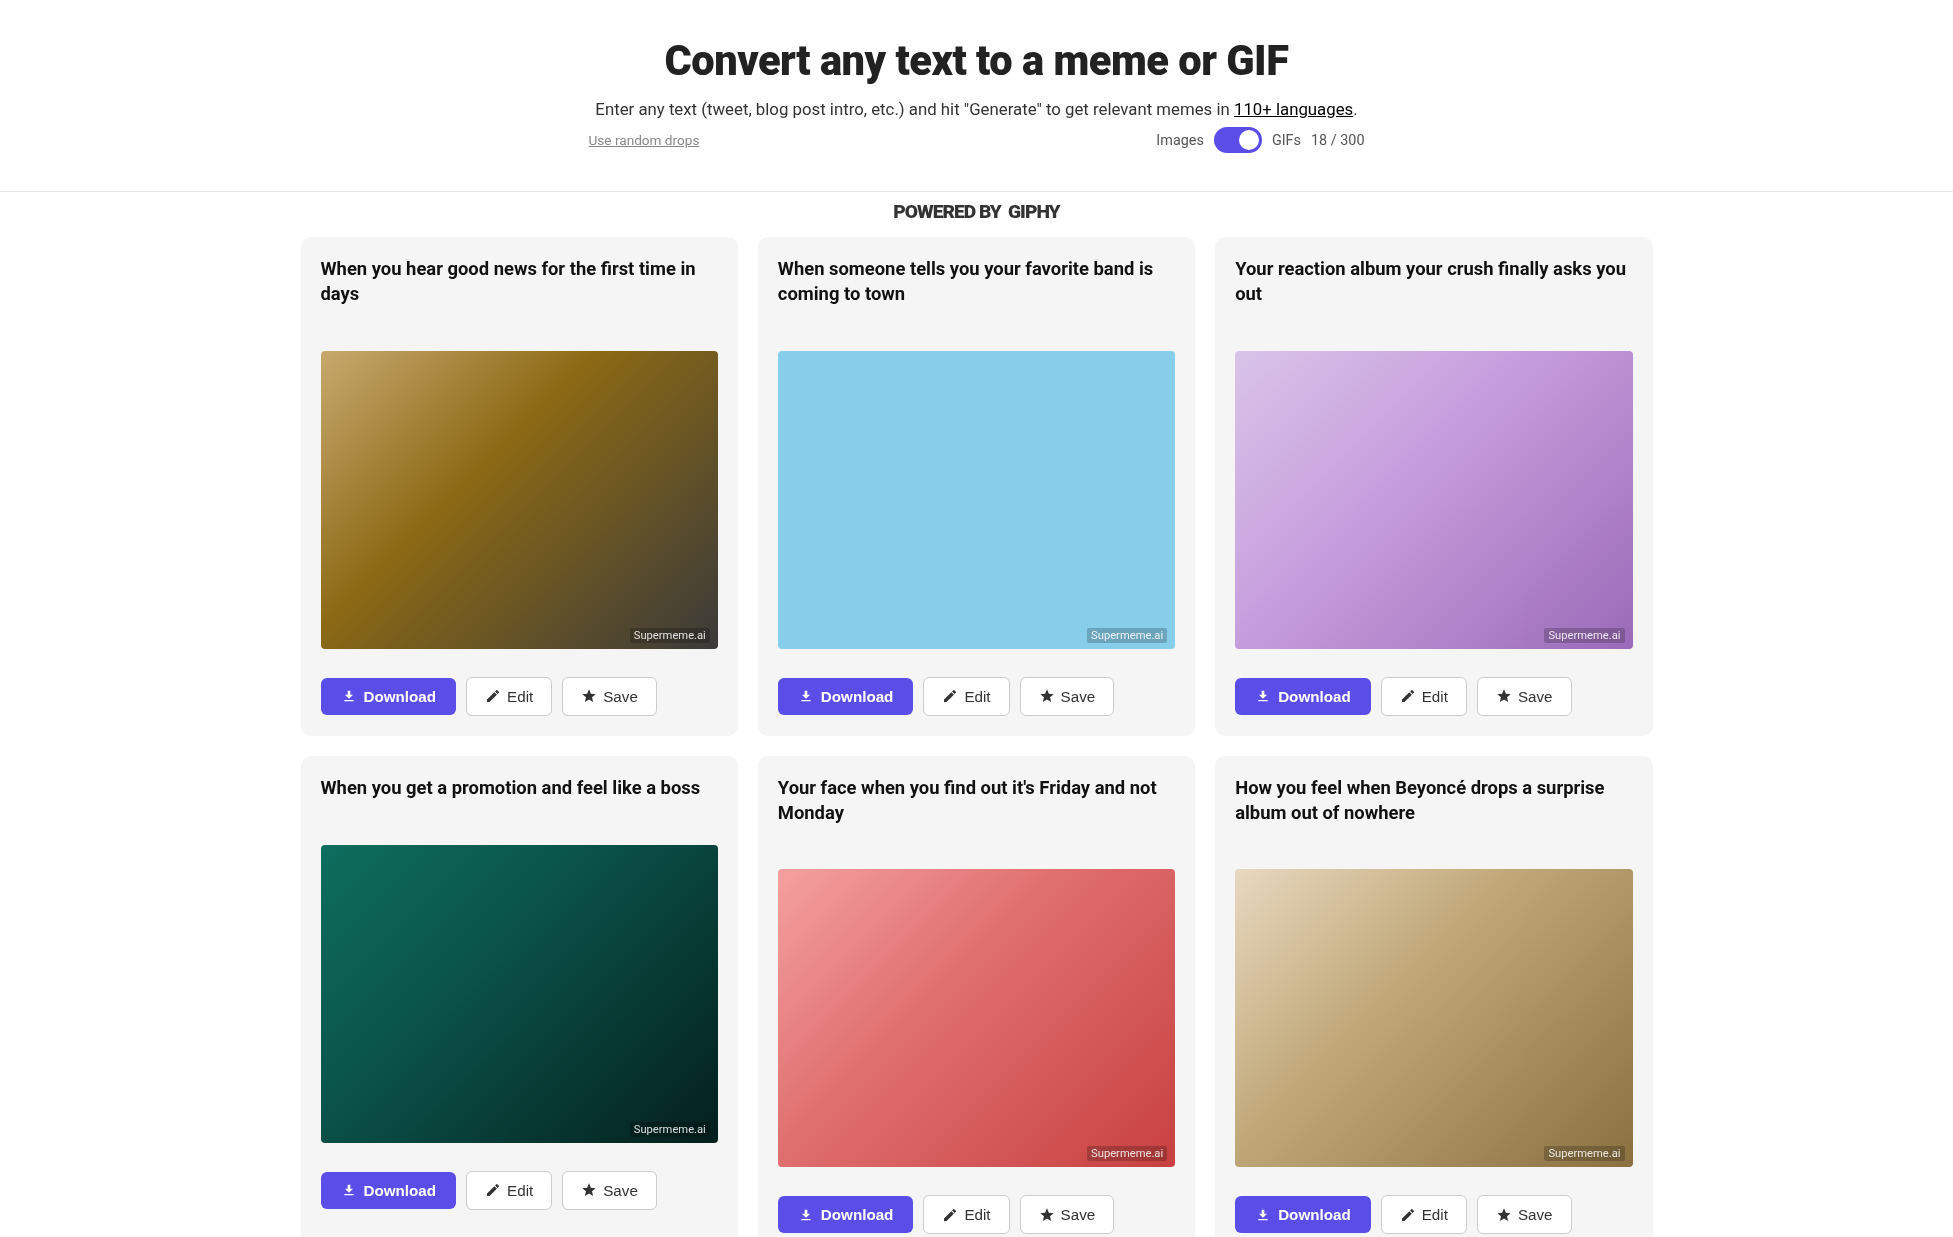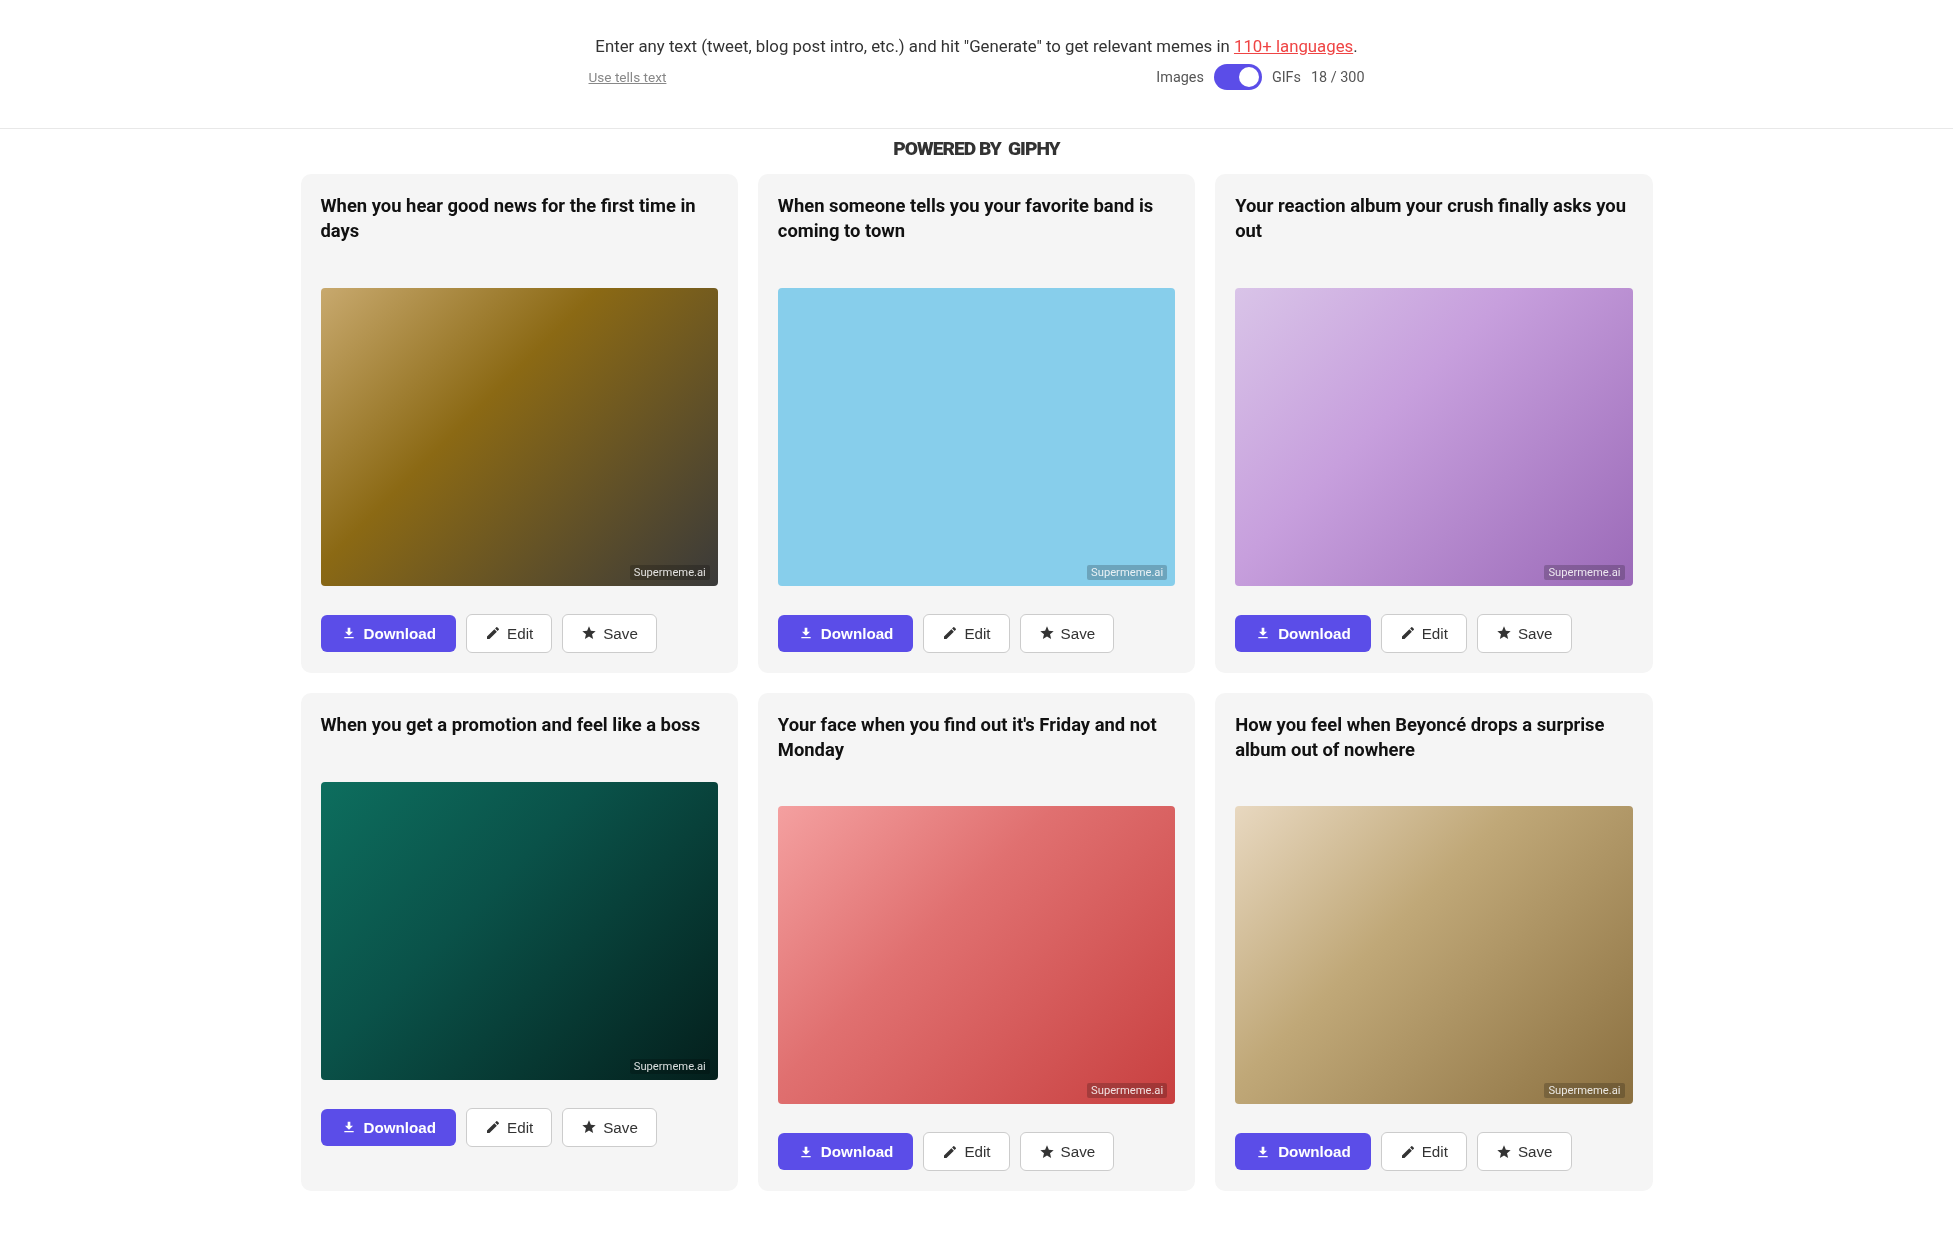--- a/index.html
+++ b/index.html
@@ -21,21 +21,21 @@
       letter-spacing: -0.5px;
     }
 
     .page-subtitle {
       font-size: 1.05rem;
       color: #333;
       margin-bottom: 6px;
     }
 
     .page-subtitle a {
-      color: #ef4444;
+      color: #000000;
       text-decoration: underline;
     }
 
     .search-bar {
       display: flex;
       align-items: center;
       justify-content: center;
       gap: 0;
       margin: 18px auto 0;
       max-width: 780px;
@@ -248,28 +248,29 @@
 
     
     .meme-img-2 {
       background: #87ceeb;
     }
   </style>
 </head>
 <body>
 
 <div class="page-header">
+  <h1 class="page-title">Convert any text to a meme or GIF</h1>
   <p class="page-subtitle">
     <span>Enter any text (tweet, blog post intro, etc.) and hit "Generate" to get relevant memes in</span>
     <a href="#">110+ languages</a><span>.</span>
   </p>
 
 
   <div class="search-meta">
-    <span class="random-text-link">Use tells text</span>
+    <span class="random-text-link">Use random drops</span>
     <div class="toggle-area">
       <span>Images</span>
       <label class="toggle-switch">
 
         <span class="toggle-slider"></span>
       </label>
       <span>GIFs</span>
       <span class="count-badge">18 / 300</span>
     </div>
   </div>

